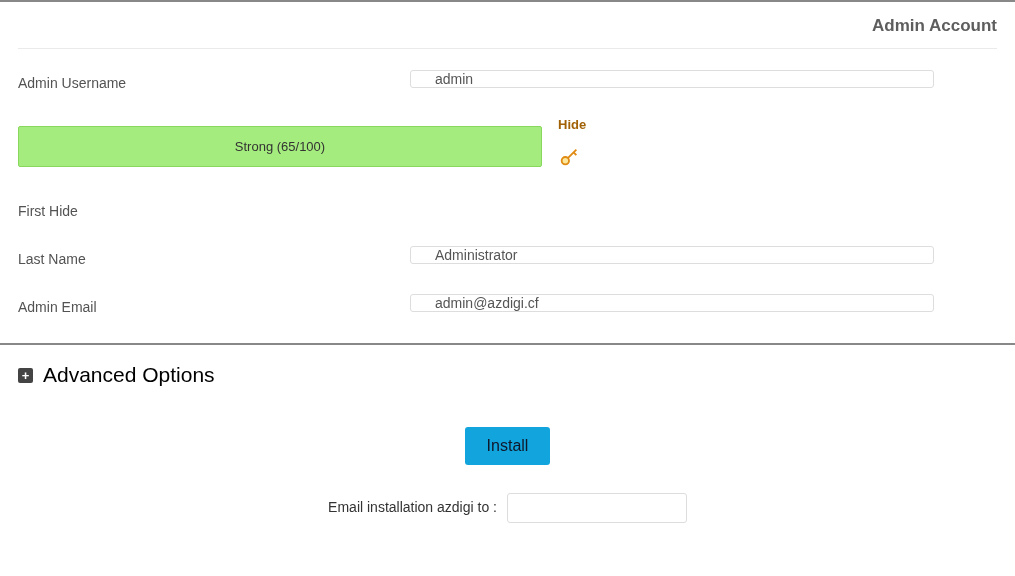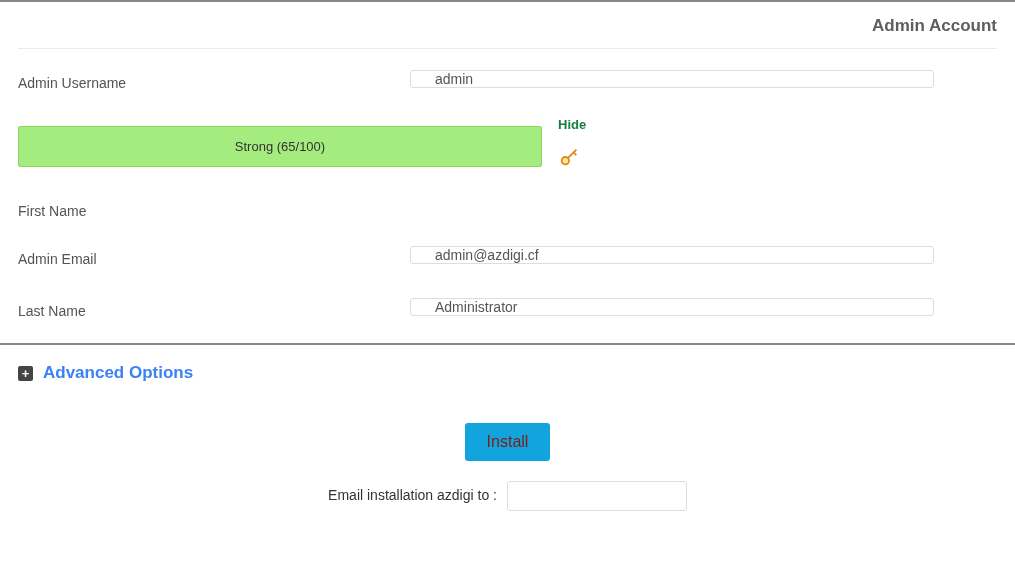--- a/index.html
+++ b/index.html
@@ -62,21 +62,21 @@
     width: 100%;
     background: #a5ec7e;
     border: 1px solid #88d85e;
     color: #333;
     font-size: 13px;
     text-align: center;
     padding: 12px 0;
     border-radius: 2px;
   }
   .hide-link {
-    color: #15803d;
+    color: #a16207;
     font-weight: 600;
     font-size: 13px;
     cursor: pointer;
     display: block;
     margin-top: 2px;
   }
   .key-icon {
     display: block;
     margin-top: 14px;
   }
@@ -95,29 +95,29 @@
     display: inline-flex;
     align-items: center;
     justify-content: center;
     font-size: 13px;
     font-weight: bold;
     border-radius: 2px;
     margin-right: 10px;
     line-height: 1;
   }
   .advanced-label {
-    color: #3b82f6;
-    font-size: 17px;
-    font-weight: 700;
+    color: #000000;
+    font-size: 21px;
+    font-weight: 400;
   }
   .btn-install {
     display: block;
-    margin: 20px auto 20px auto;
+    margin: 20px auto 28px auto;
     background: #12a4dd;
-    color: #7f1d1d;
+    color: #0f172a;
     font-size: 16px;
     border: none;
     border-radius: 3px;
     padding: 10px 22px;
     cursor: pointer;
   }
   .email-row {
     text-align: center;
     font-size: 14px;
     color: #333;
@@ -163,36 +163,36 @@
             <circle cx="8" cy="16" r="4" fill="#fce79c"></circle>
             <line x1="11" y1="13" x2="20" y2="4"></line>
             <line x1="17" y1="7" x2="20" y2="10"></line>
           </g>
         </svg>
       </span>
     </div>
   </div>
 
   <div class="form-row">
-    <div class="form-label">First Name</div>
+    <div class="form-label">First Hide</div>
+    <div class="form-extra"></div>
+  </div>
+
+  <div class="form-row">
+    <div class="form-label">Last Name</div>
+    <div class="form-field">
+      <input class="input" type="text" value="Administrator" style="">
+    </div>
     <div class="form-extra"></div>
   </div>
 
   <div class="form-row" style="margin-bottom:28px;">
     <div class="form-label">Admin Email</div>
     <div class="form-field">
       <input class="input" type="text" value="admin@azdigi.cf" style="">
-    </div>
-    <div class="form-extra"></div>
-  </div>
-
-  <div class="form-row">
-    <div class="form-label">Last Name</div>
-    <div class="form-field">
-      <input class="input" type="text" value="Administrator" style="">
     </div>
     <div class="form-extra"></div>
   </div>
 
 </div>
 
 <hr class="hr-thick">
 
 <div class="container">
 

